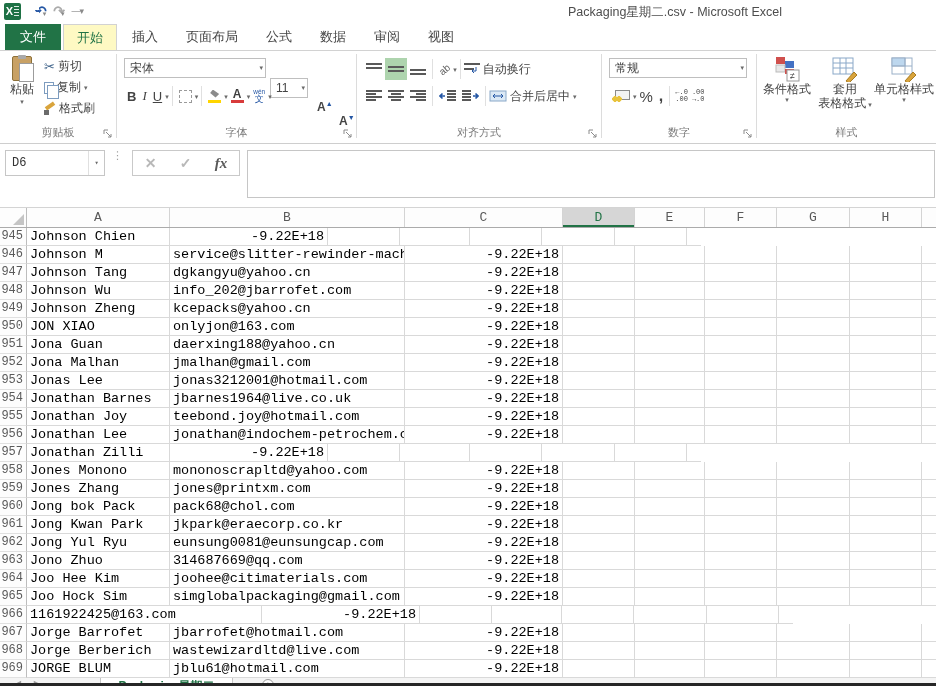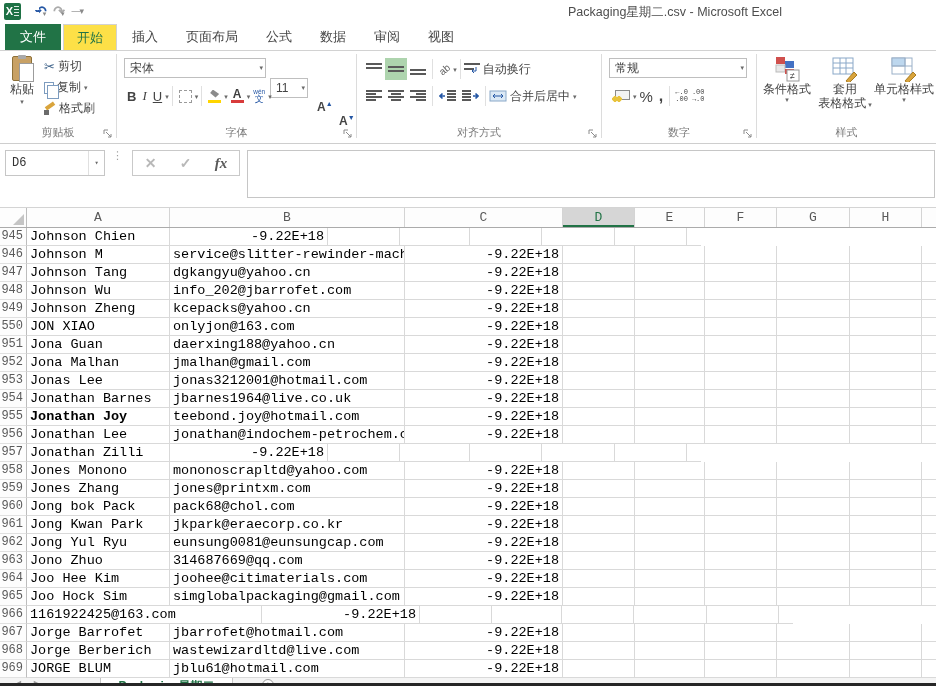--- a/index.html
+++ b/index.html
@@ -21,21 +21,21 @@
   .redo-ic { color:#ababab; font-size:14px; font-weight:bold; line-height:14px; }
   .mini-drop { font-size:7px; color:#8a8a8a; margin-left:-4px; }
   .qat-more { font-size:9px; color:#8a8a8a; letter-spacing:-1px; }
   #window-title { position:absolute; left:568px; top:4px; font-size:12.5px; color:#4d4d4d; }
 
   
   #tabrow { position:absolute; top:22px; left:0; width:936px; height:28px; background:#fff; }
   #tabstrip { position:absolute; bottom:0; left:5px; display:flex; height:26px; align-items:stretch; }
   .rtab { padding:0 13px; font-size:13px; display:flex; align-items:center; margin-right:2px; color:#444; }
   .rtab.file { background:#217346; color:#fff; padding:0 15px; }
-  .rtab.active { background:#fde047; border:1px solid #d2d2d2; border-bottom:none; color:#217346; position:relative; z-index:3; }
+  .rtab.active { background:#fef9c3; border:1px solid #d2d2d2; border-bottom:none; color:#217346; position:relative; z-index:3; }
 
   
   #ribbon { position:absolute; top:50px; left:0; width:936px; height:94px; background:#fff;
     border-top:1px solid #d2d2d2; border-bottom:1px solid #cecece; }
   .gsep { position:absolute; top:3px; width:1px; height:84px; background:#dcdcdc; }
   .grp-label { position:absolute; bottom:3px; left:0; right:0; text-align:center; font-size:11px; color:#7a7a7a; }
   .launcher { position:absolute; right:3px; bottom:4px; width:10px; height:10px; }
   .launcher svg { display:block; }
   .bigbtn { position:absolute; display:flex; flex-direction:column; align-items:center; font-size:12px; color:#444; }
   .dropcaret { font-size:7px; color:#6a6a6a; line-height:7px; }
@@ -480,21 +480,21 @@
         <div class="cell b" style="width: 235px;">kcepacks@yahoo.cn</div>
         <div class="cell c" style="width: 158px;">-9.22E+18</div>
         <div class="cell" style="width: 72px;"></div>
         <div class="cell" style="width: 70px;"></div>
         <div class="cell" style="width: 72px;"></div>
         <div class="cell" style="width: 73px;"></div>
         <div class="cell" style="width: 72px;"></div>
         <div class="cell" style="width: 14px; border-right: none;"></div>
       </div>
       <div class="grow">
-        <div class="rh">550</div>
+        <div class="rh">950</div>
         <div class="cell a" style="width: 143px;">JON XIAO</div>
         <div class="cell b" style="width: 235px;">onlyjon@163.com</div>
         <div class="cell c" style="width: 158px;">-9.22E+18</div>
         <div class="cell" style="width: 72px;"></div>
         <div class="cell" style="width: 70px;"></div>
         <div class="cell" style="width: 72px;"></div>
         <div class="cell" style="width: 73px;"></div>
         <div class="cell" style="width: 72px;"></div>
         <div class="cell" style="width: 14px; border-right: none;"></div>
       </div>
@@ -541,21 +541,21 @@
         <div class="cell c" style="width: 158px;">-9.22E+18</div>
         <div class="cell" style="width: 72px;"></div>
         <div class="cell" style="width: 70px;"></div>
         <div class="cell" style="width: 72px;"></div>
         <div class="cell" style="width: 73px;"></div>
         <div class="cell" style="width: 72px;"></div>
         <div class="cell" style="width: 14px; border-right: none;"></div>
       </div>
       <div class="grow">
         <div class="rh">955</div>
-        <div class="cell a" style="width: 143px; font-weight: bold;">Jonathan Joy</div>
+        <div class="cell a" style="width: 143px;">Jonathan Joy</div>
         <div class="cell b" style="width: 235px;">teebond.joy@hotmail.com</div>
         <div class="cell c" style="width: 158px;">-9.22E+18</div>
         <div class="cell" style="width: 72px;"></div>
         <div class="cell" style="width: 70px;"></div>
         <div class="cell" style="width: 72px;"></div>
         <div class="cell" style="width: 73px;"></div>
         <div class="cell" style="width: 72px;"></div>
         <div class="cell" style="width: 14px; border-right: none;"></div>
       </div>
       <div class="grow">

